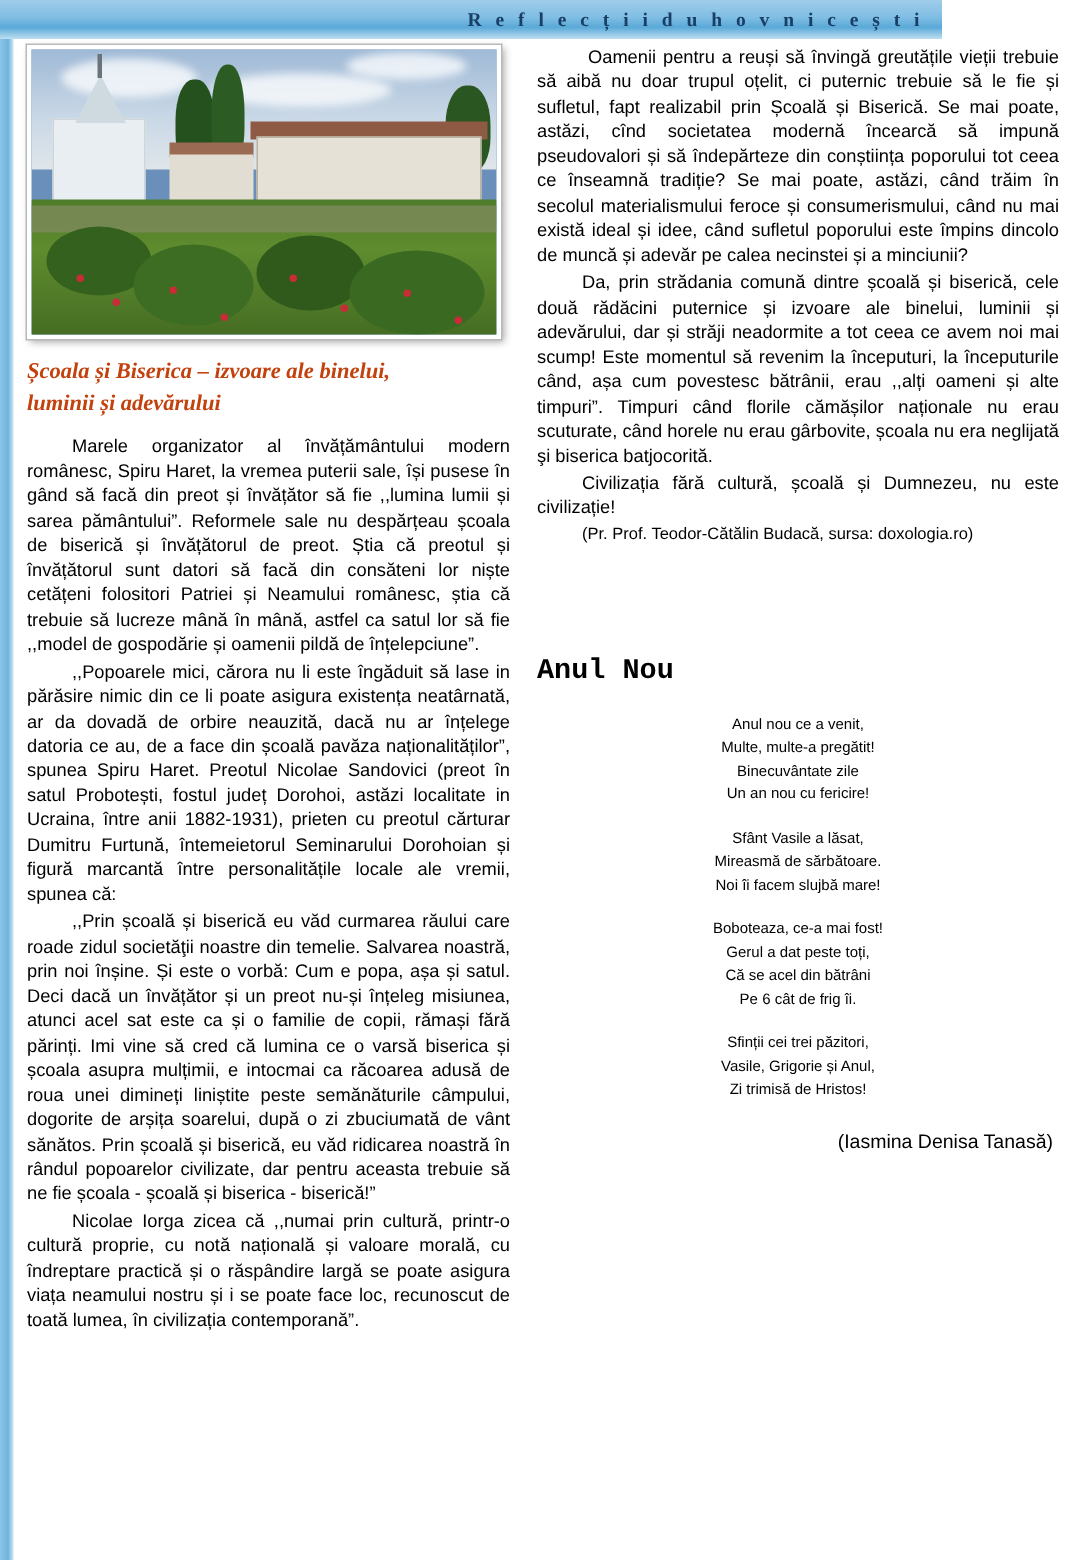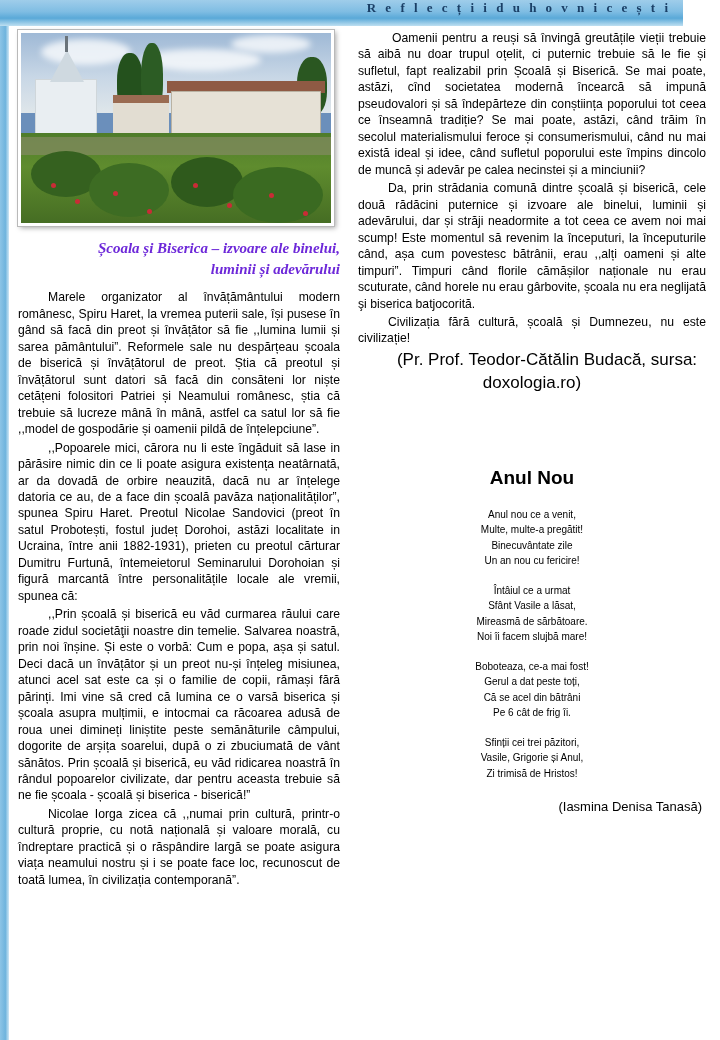--- a/index.html
+++ b/index.html
@@ -11,25 +11,25 @@
     font-family: "Liberation Sans", sans-serif;
     color: #000000;
     position: relative;
     overflow: hidden;
   }
 
   
   .header {
     position: absolute;
     top: 0; left: 0;
-    width: 683px;
+    width: 628px;
     height: 26px;
     background: linear-gradient(to bottom, #9fcdea 0%, #7fbde3 45%, #5aa9d8 70%, #bedff1 100%);
     display: flex;
-    align-items: flex-start;
+    align-items: center;
     justify-content: flex-end;
   }
   .header-title {
     font-size: 13px;
     font-weight: bold;
     letter-spacing: 3px;
     color: #1a3f66;
     padding-right: 12px;
     font-family: "Liberation Serif", serif;
   }
@@ -160,48 +160,47 @@
   .photo-flower {
     position: absolute;
     width: 5px; height: 5px;
     border-radius: 50%;
     background: #c92c36;
   }
 
   
   .caption {
     margin-top: 12px;
-    text-align: right;
+    text-align: left;
     font-family: "Liberation Serif", serif;
     font-weight: bold;
     font-style: italic;
     font-size: 15px;
     line-height: 1.38;
-    color: #6d28d9;
+    color: #c2410c;
   }
 
   
   p.body {
     margin: 0 0 0 0;
     text-align: justify;
     text-justify: inter-word;
     font-size: 12.2px;
     line-height: 1.35;
     text-indent: 30px;
     color: #000000;
     hyphens: auto;
   }
   .col-left p.body { margin-top: 10px; }
   .col-left p.body + p.body { margin-top: 2px; }
   .col-right p.body + p.body { margin-top: 2px; }
 
   
   .poem-title {
-    text-align: center;
-    font-family: Liberation Sans, sans-serif;
+    font-family: Liberation Mono, monospace;
     font-weight: bold;
     font-size: 19px;
     margin-top: 72px;
     margin-bottom: 18px;
   }
   .poem {
     text-align: center;
     font-size: 10px;
     line-height: 1.55;
     font-family: "Liberation Sans", sans-serif;
@@ -209,24 +208,23 @@
   .poem .stanza { margin-bottom: 14px; }
   .poem .line { display: block; }
   .poem-author {
     text-align: right;
     font-size: 13px;
     margin-top: 18px;
     padding-right: 4px;
   }
   .source-line {
     text-indent: 30px;
-    font-size: 17px;
+    font-size: 11px;
     line-height: 1.35;
     margin-top: 2px;
-    text-align: center;
   }
 </style>
 </head>
 <body>
 
 <div class="header">
   <div class="header-title">R e f l e c ț i i   d u h o v n i c e ș t i</div>
 </div>
 
 <div class="left-bar"></div>
@@ -283,21 +281,20 @@
   <div class="poem-title">Anul Nou</div>
 
   <div class="poem">
     <div class="stanza">
       <span class="line">Anul nou ce a venit,</span>
       <span class="line">Multe, multe-a pregătit!</span>
       <span class="line">Binecuvântate zile</span>
       <span class="line">Un an nou cu fericire!</span>
     </div>
     <div class="stanza">
-      <span class="line">Întâiul ce a urmat</span>
       <span class="line">Sfânt Vasile a lăsat,</span>
       <span class="line">Mireasmă de sărbătoare.</span>
       <span class="line">Noi îi facem slujbă mare!</span>
     </div>
     <div class="stanza">
       <span class="line">Boboteaza, ce-a mai fost!</span>
       <span class="line">Gerul a dat peste toți,</span>
       <span class="line">Că se acel din bătrâni</span>
       <span class="line">Pe 6 cât de frig îi.</span>
     </div>

